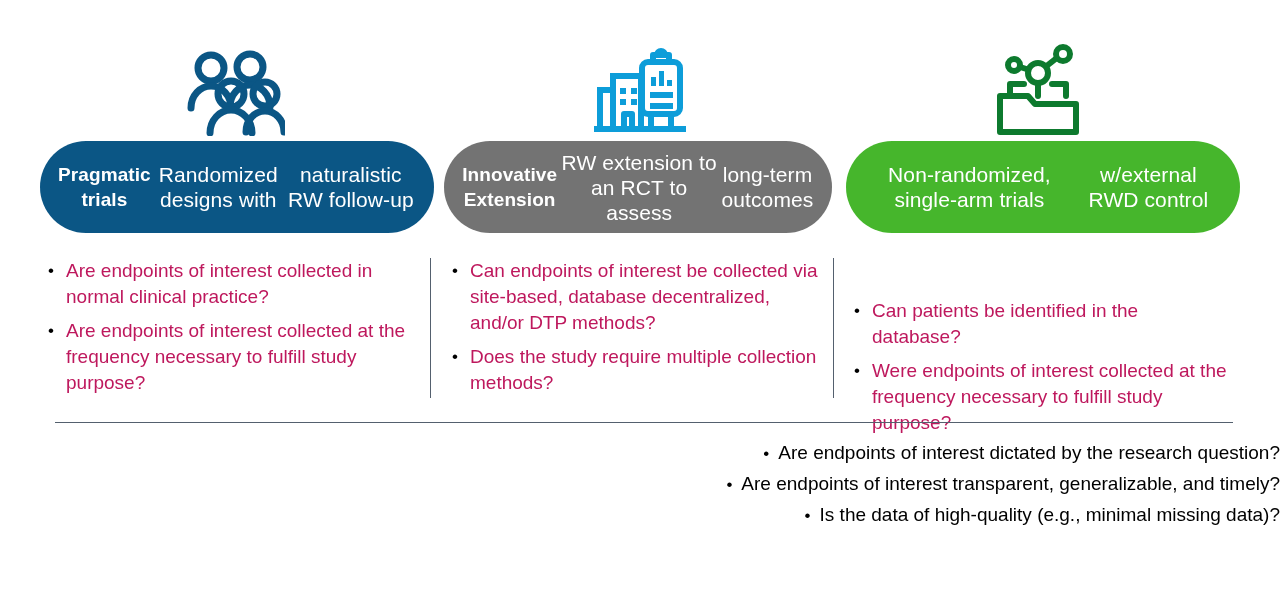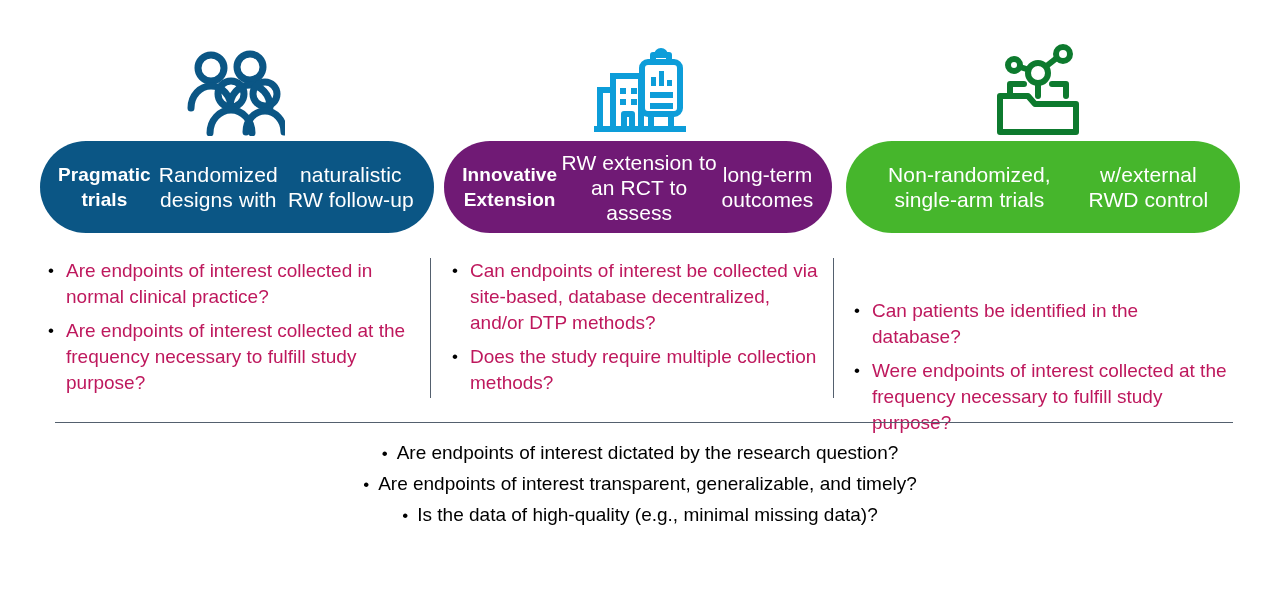--- a/index.html
+++ b/index.html
@@ -125,21 +125,21 @@
     height: 1px;
     background: #54606e;
   }
 
   
   .bottom {
     position: absolute;
     left: 0;
     top: 438px;
     width: 1280px;
-    text-align: center;
+    text-align: right;
   }
   .bottom-line {
     font-size: 19px;
     line-height: 30px;
     color: #000000;
     white-space: nowrap;
   }
   .bottom-line .bdot {
     display: inline-block;
     margin-right: 9px;
@@ -233,21 +233,21 @@
       </svg>
     </div>
   </div>
 
   <div class="pill p1" style="background:#0b5685;">
     <div class="pill-title">Pragmatic trials</div>
     <div class="pill-sub">Randomized  designs with</div>
     <div class="pill-sub">naturalistic RW follow-up</div>
   </div>
 
-  <div class="pill p2" style="background:#701a75;">
+  <div class="pill p2" style="background:#737373;">
     <div class="pill-title">Innovative Extension</div>
     <div class="pill-sub">RW extension to an RCT to assess</div>
     <div class="pill-sub">long-term  outcomes</div>
   </div>
 
   <div class="pill p3" style="background:#46b62c;">
     <div class="pill-sub">Non-randomized,  single-arm  trials</div>
     <div class="pill-sub">w/external RWD control</div>
   </div>
 

